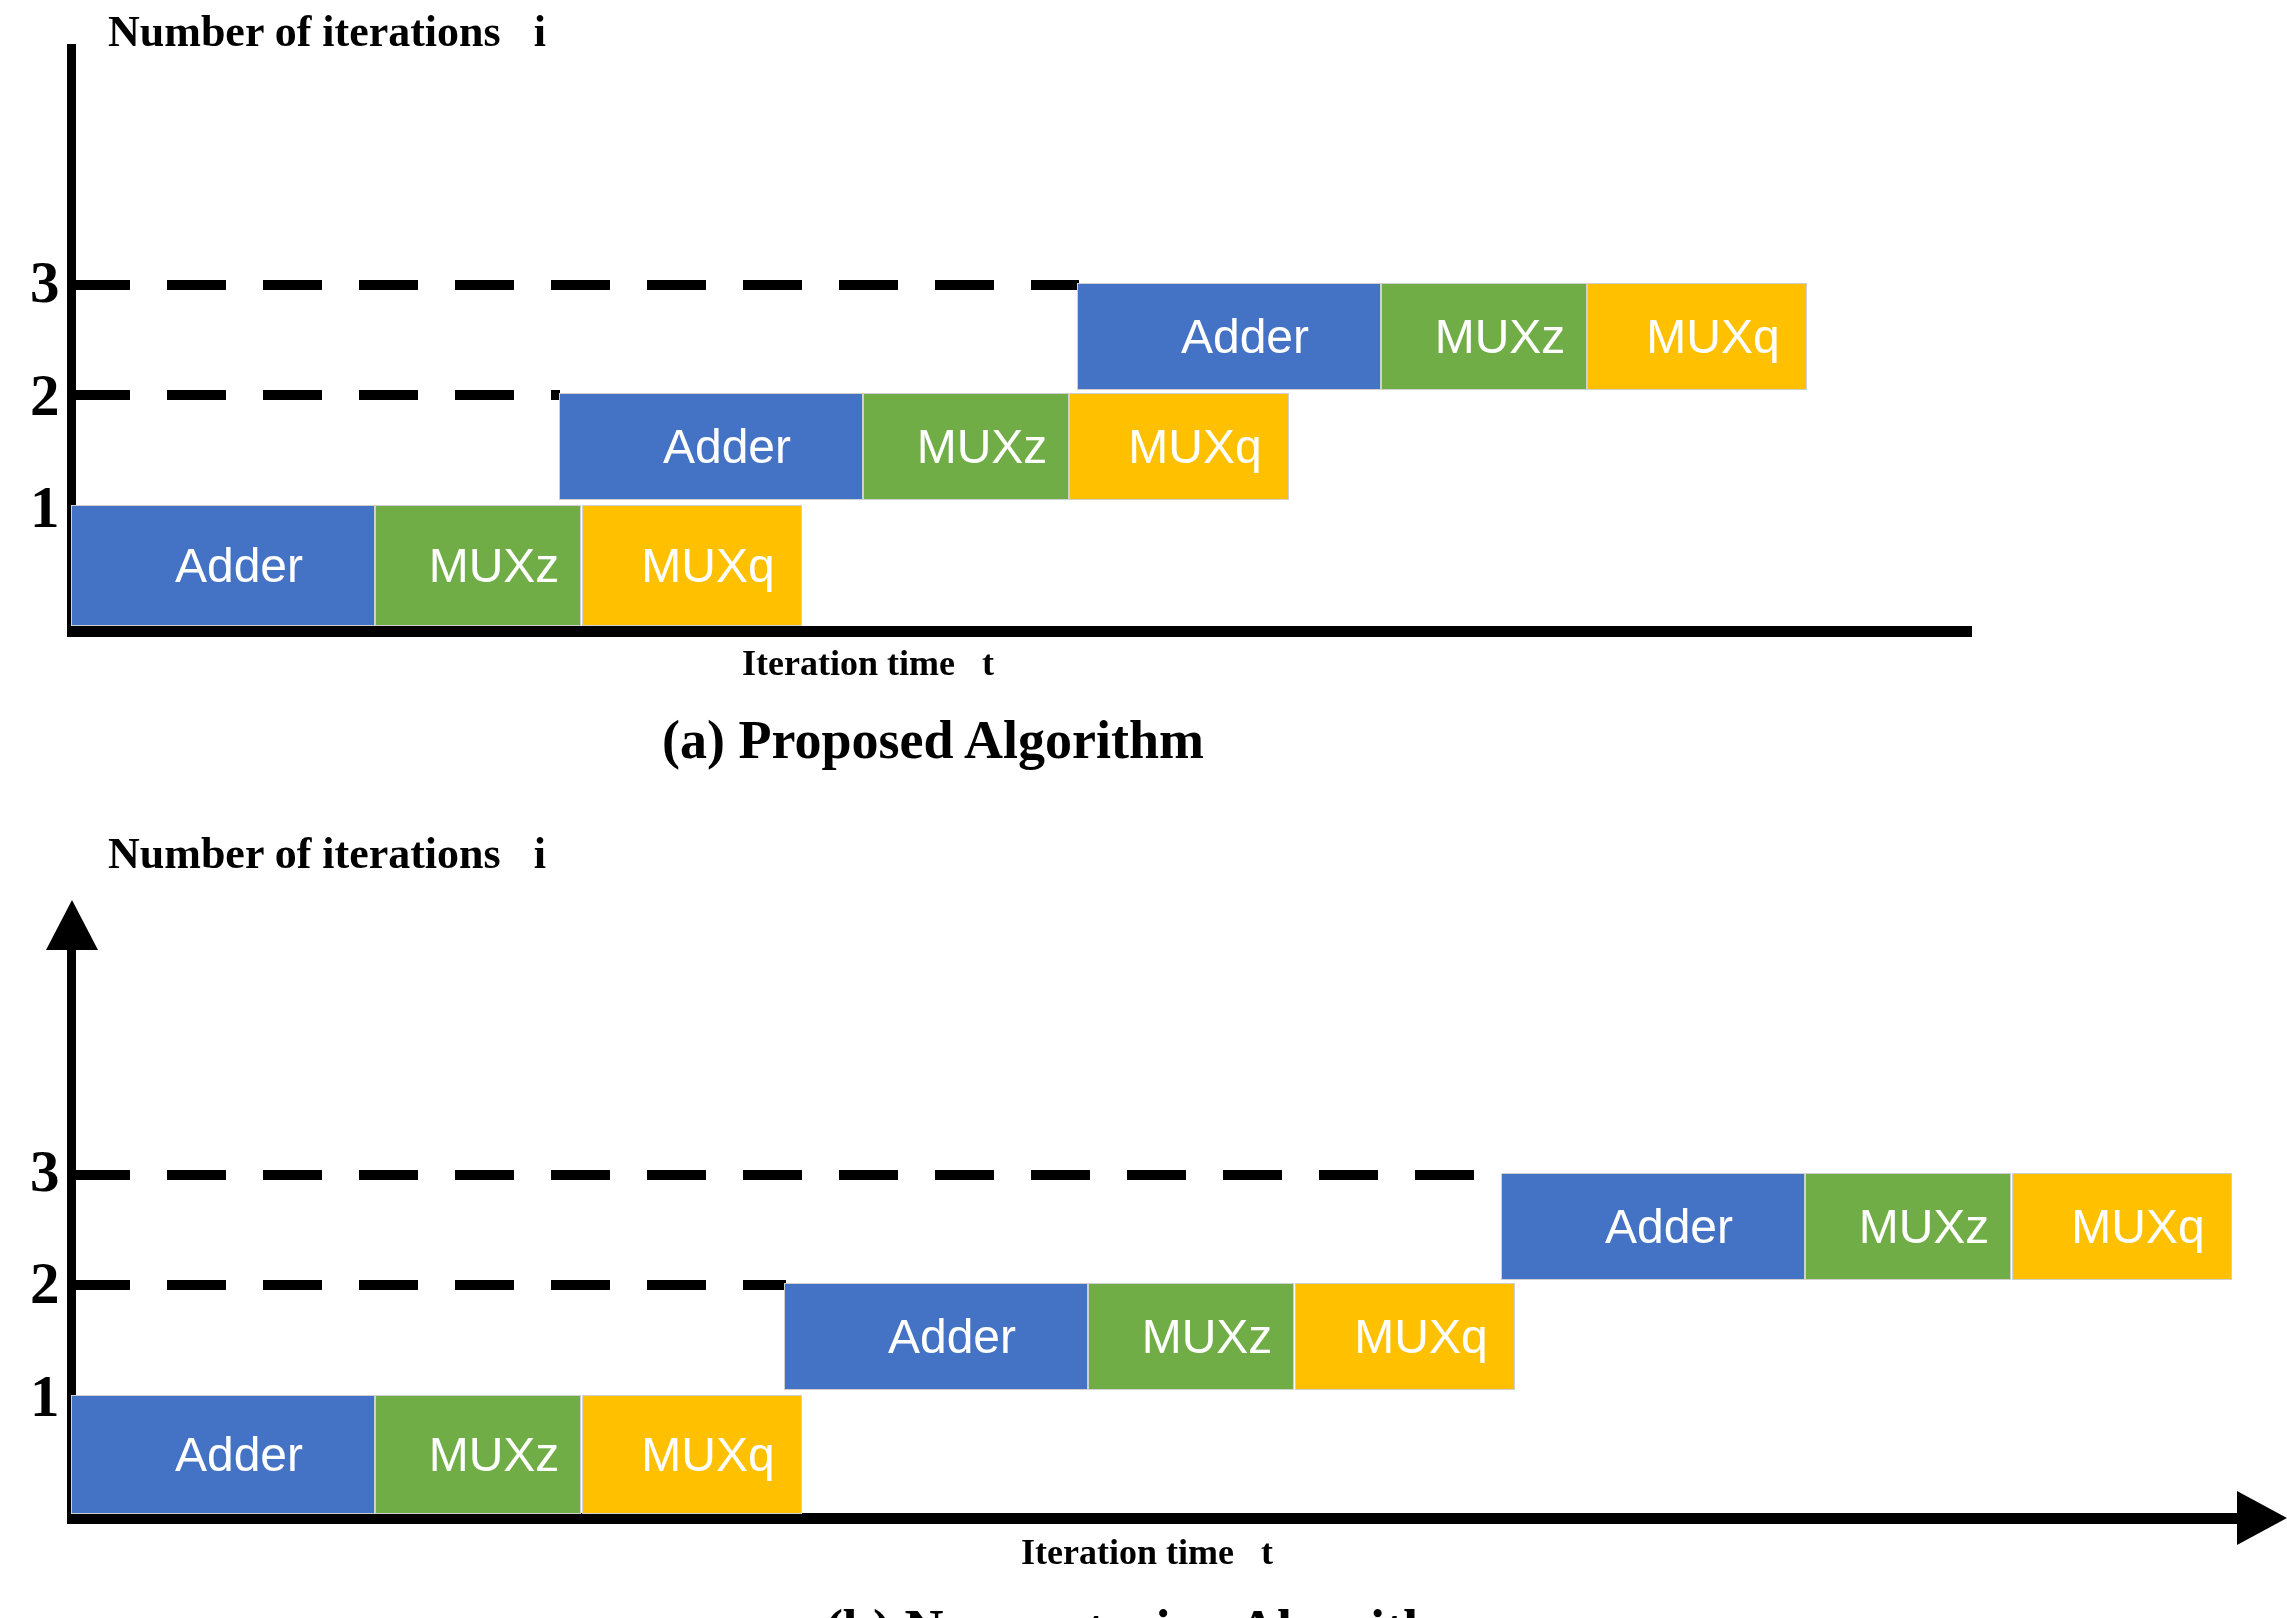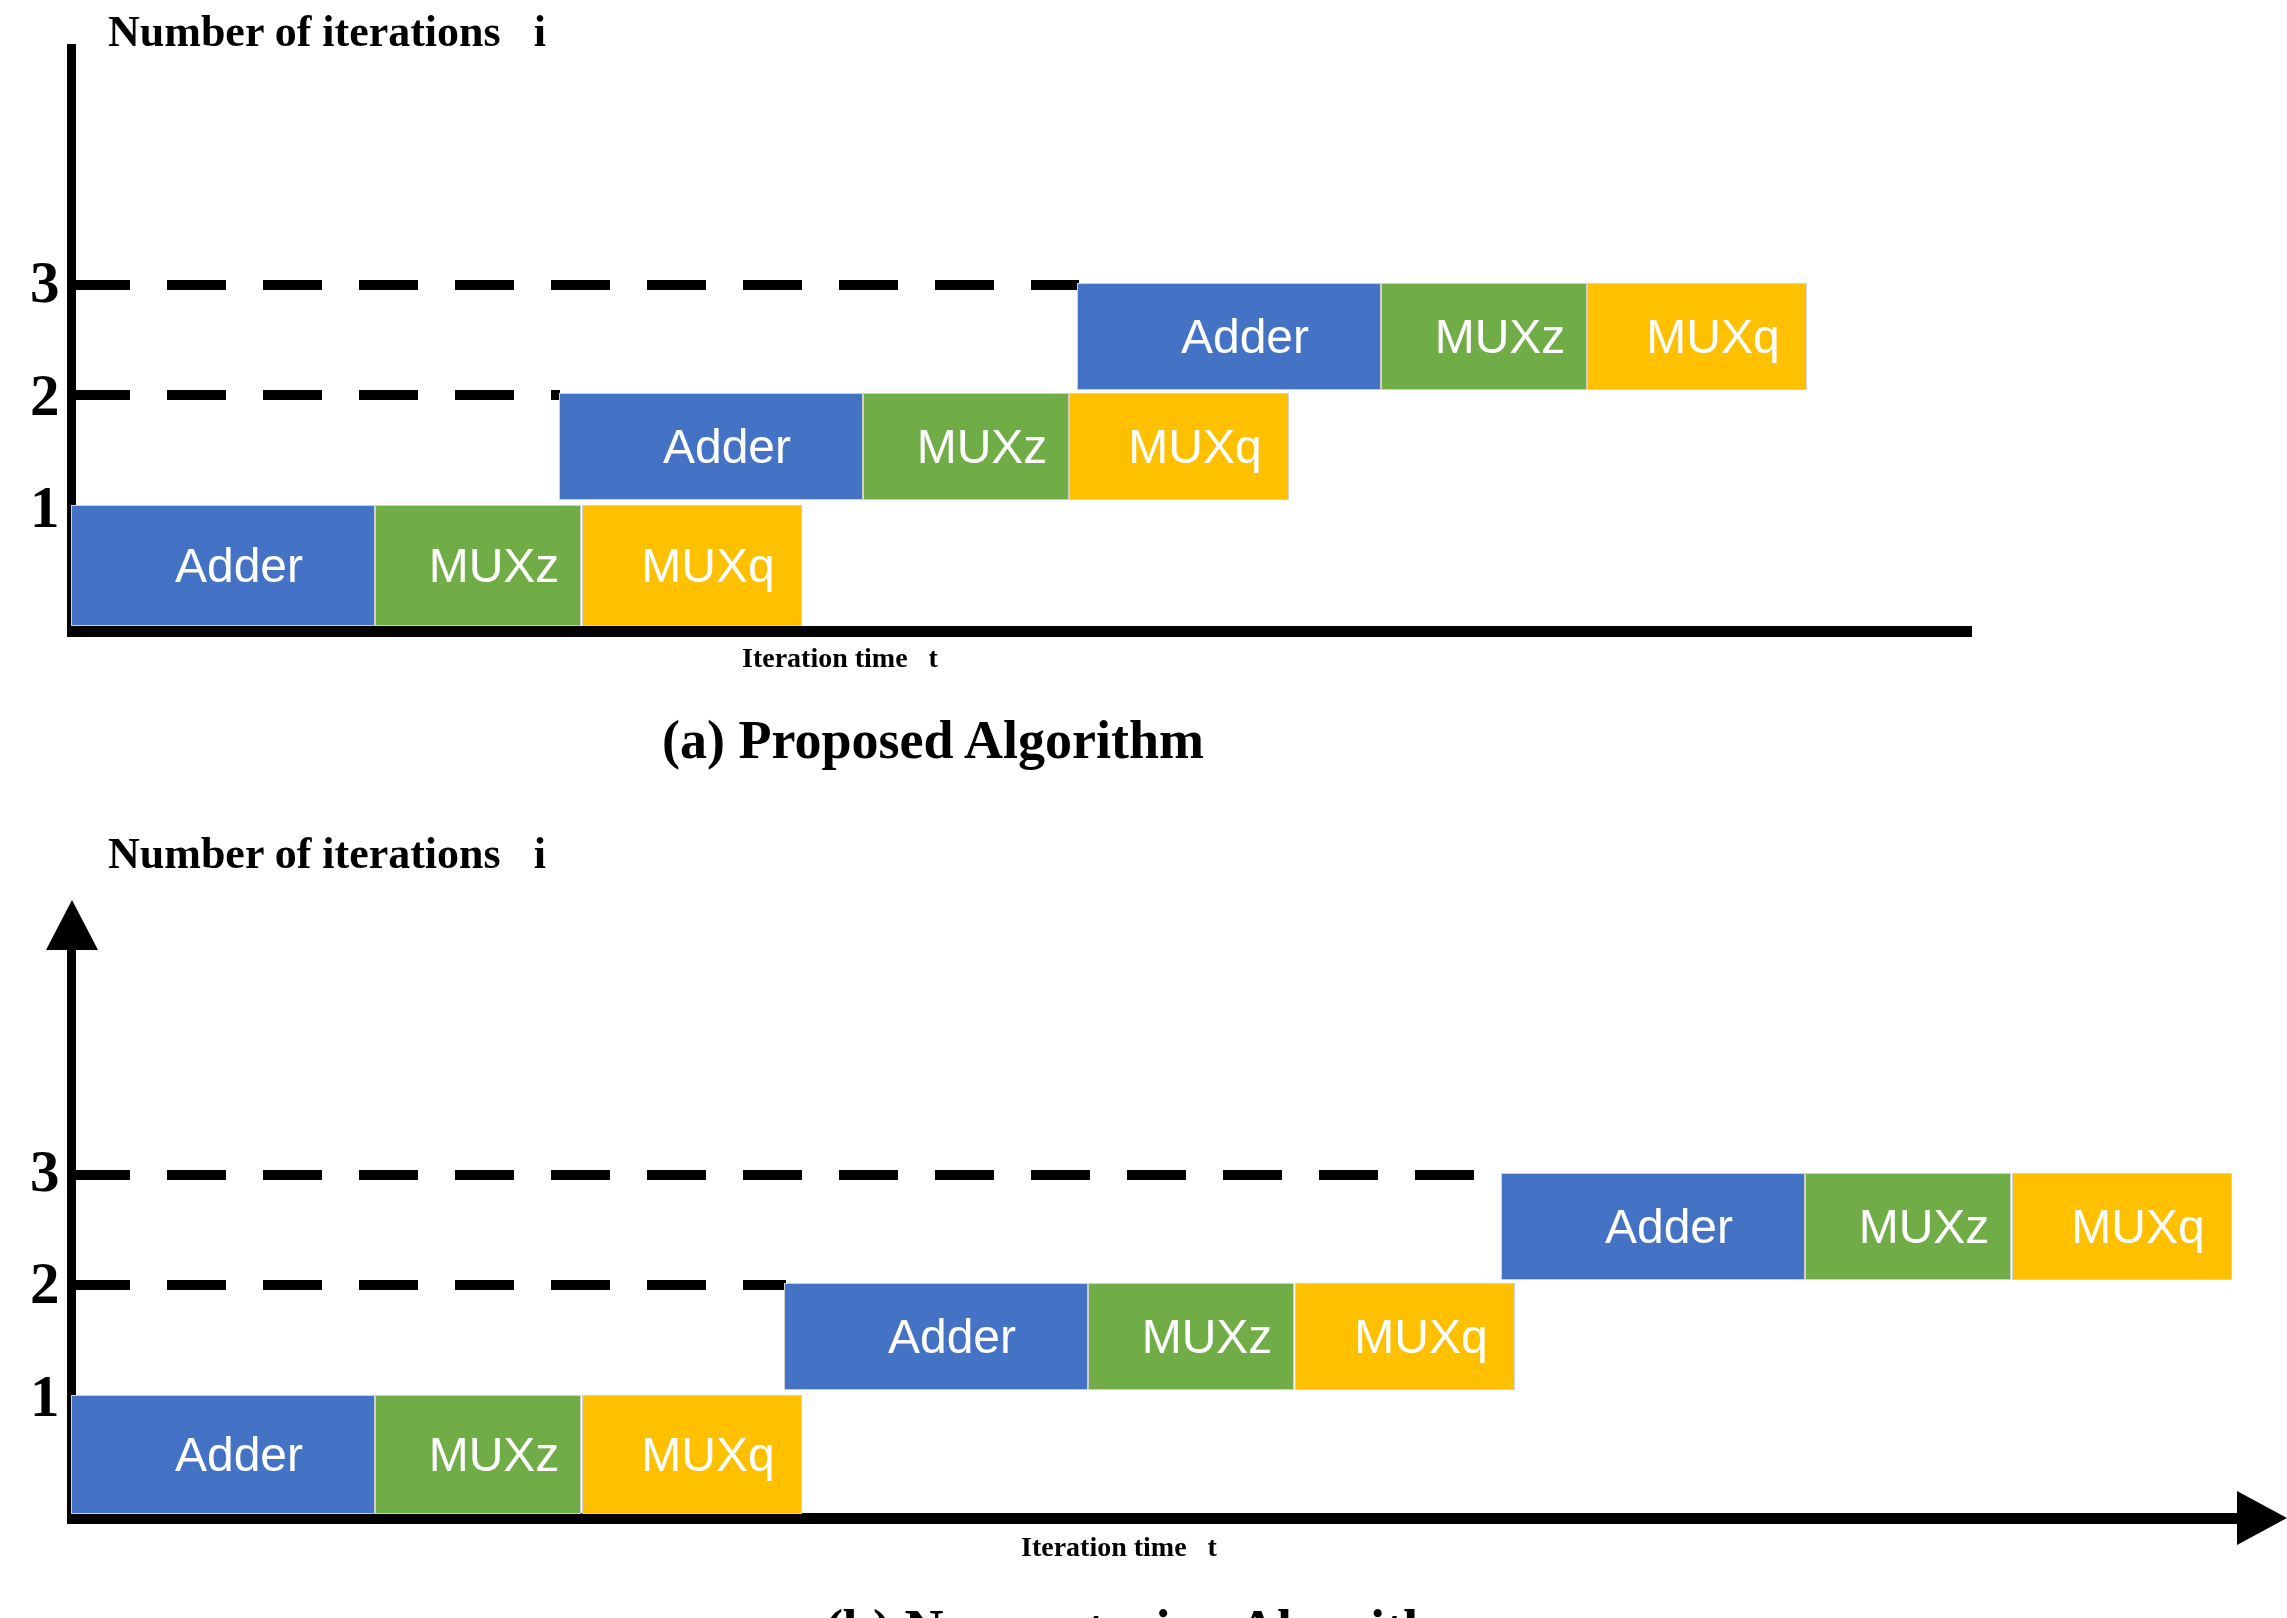--- a/index.html
+++ b/index.html
@@ -11,21 +11,21 @@
   
   .axis-title{
     position:absolute;
     font-family:"Liberation Serif",serif;
     font-weight:bold;
     color:#000;
     white-space:pre;
     letter-spacing:0px;
   }
   .ytitle{font-size:44px;}
-  .xtitle{font-size:28px;}
+  .xtitle{font-size:36px;}
   .caption{
     position:absolute;
     font-family:"Liberation Serif",serif;
     font-weight:bold;
     font-size:54px;
     color:#000;
     white-space:pre;
     text-align:center;
   }
 

